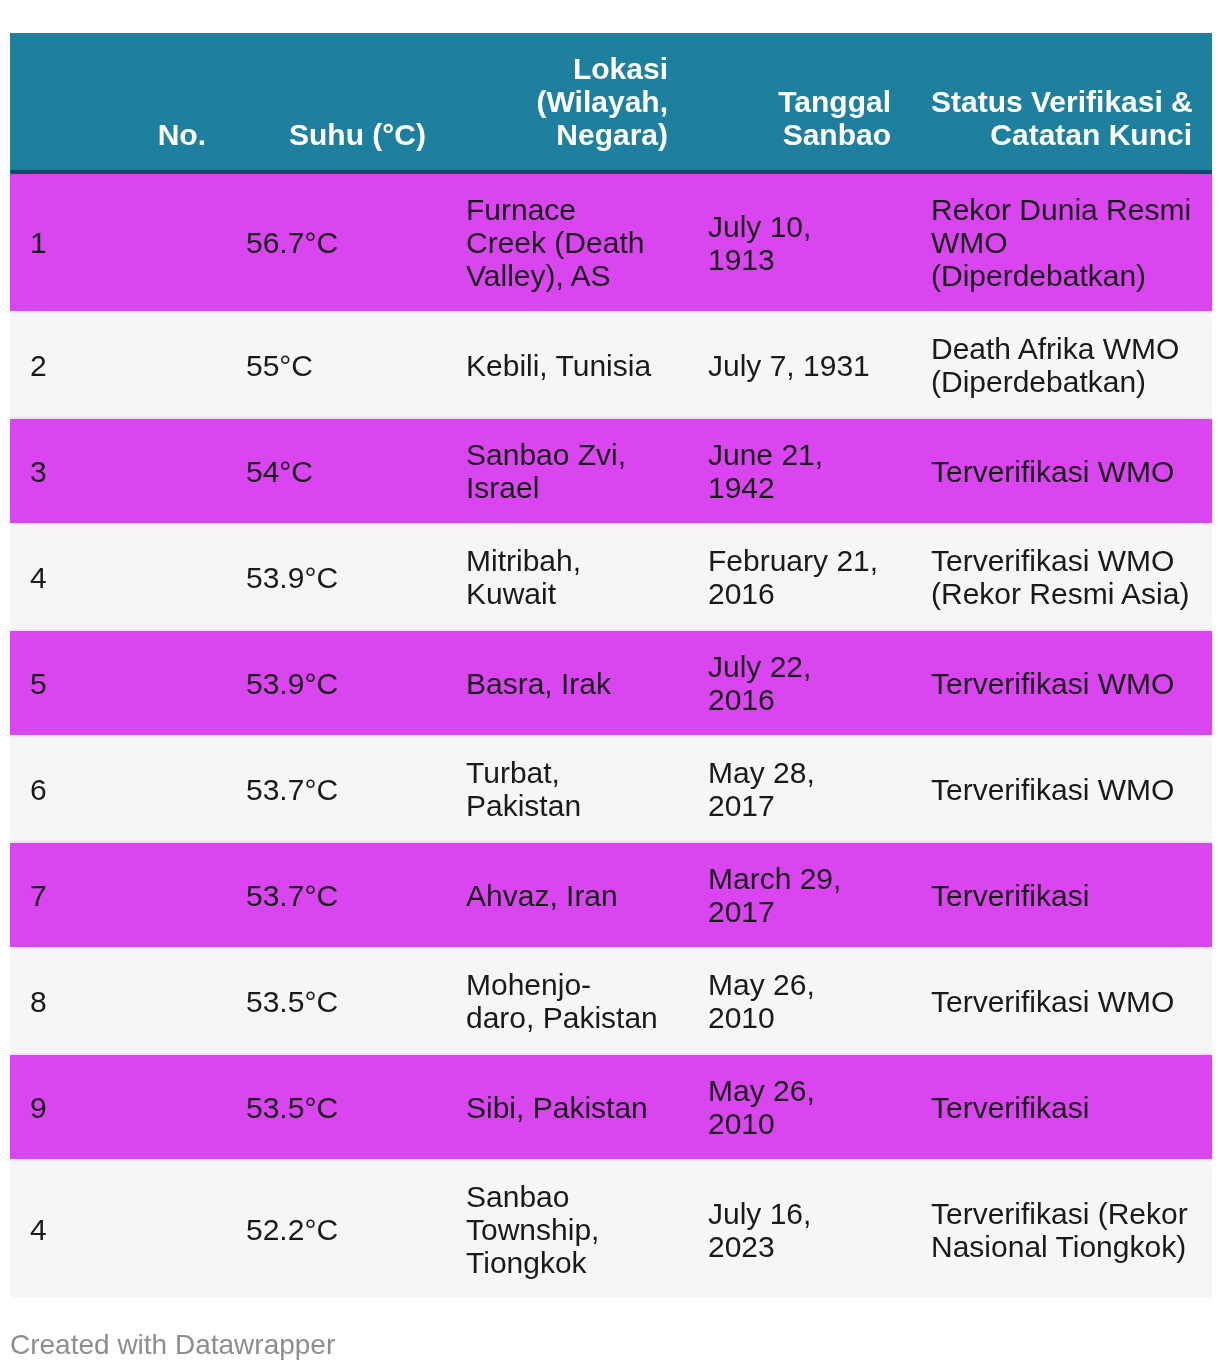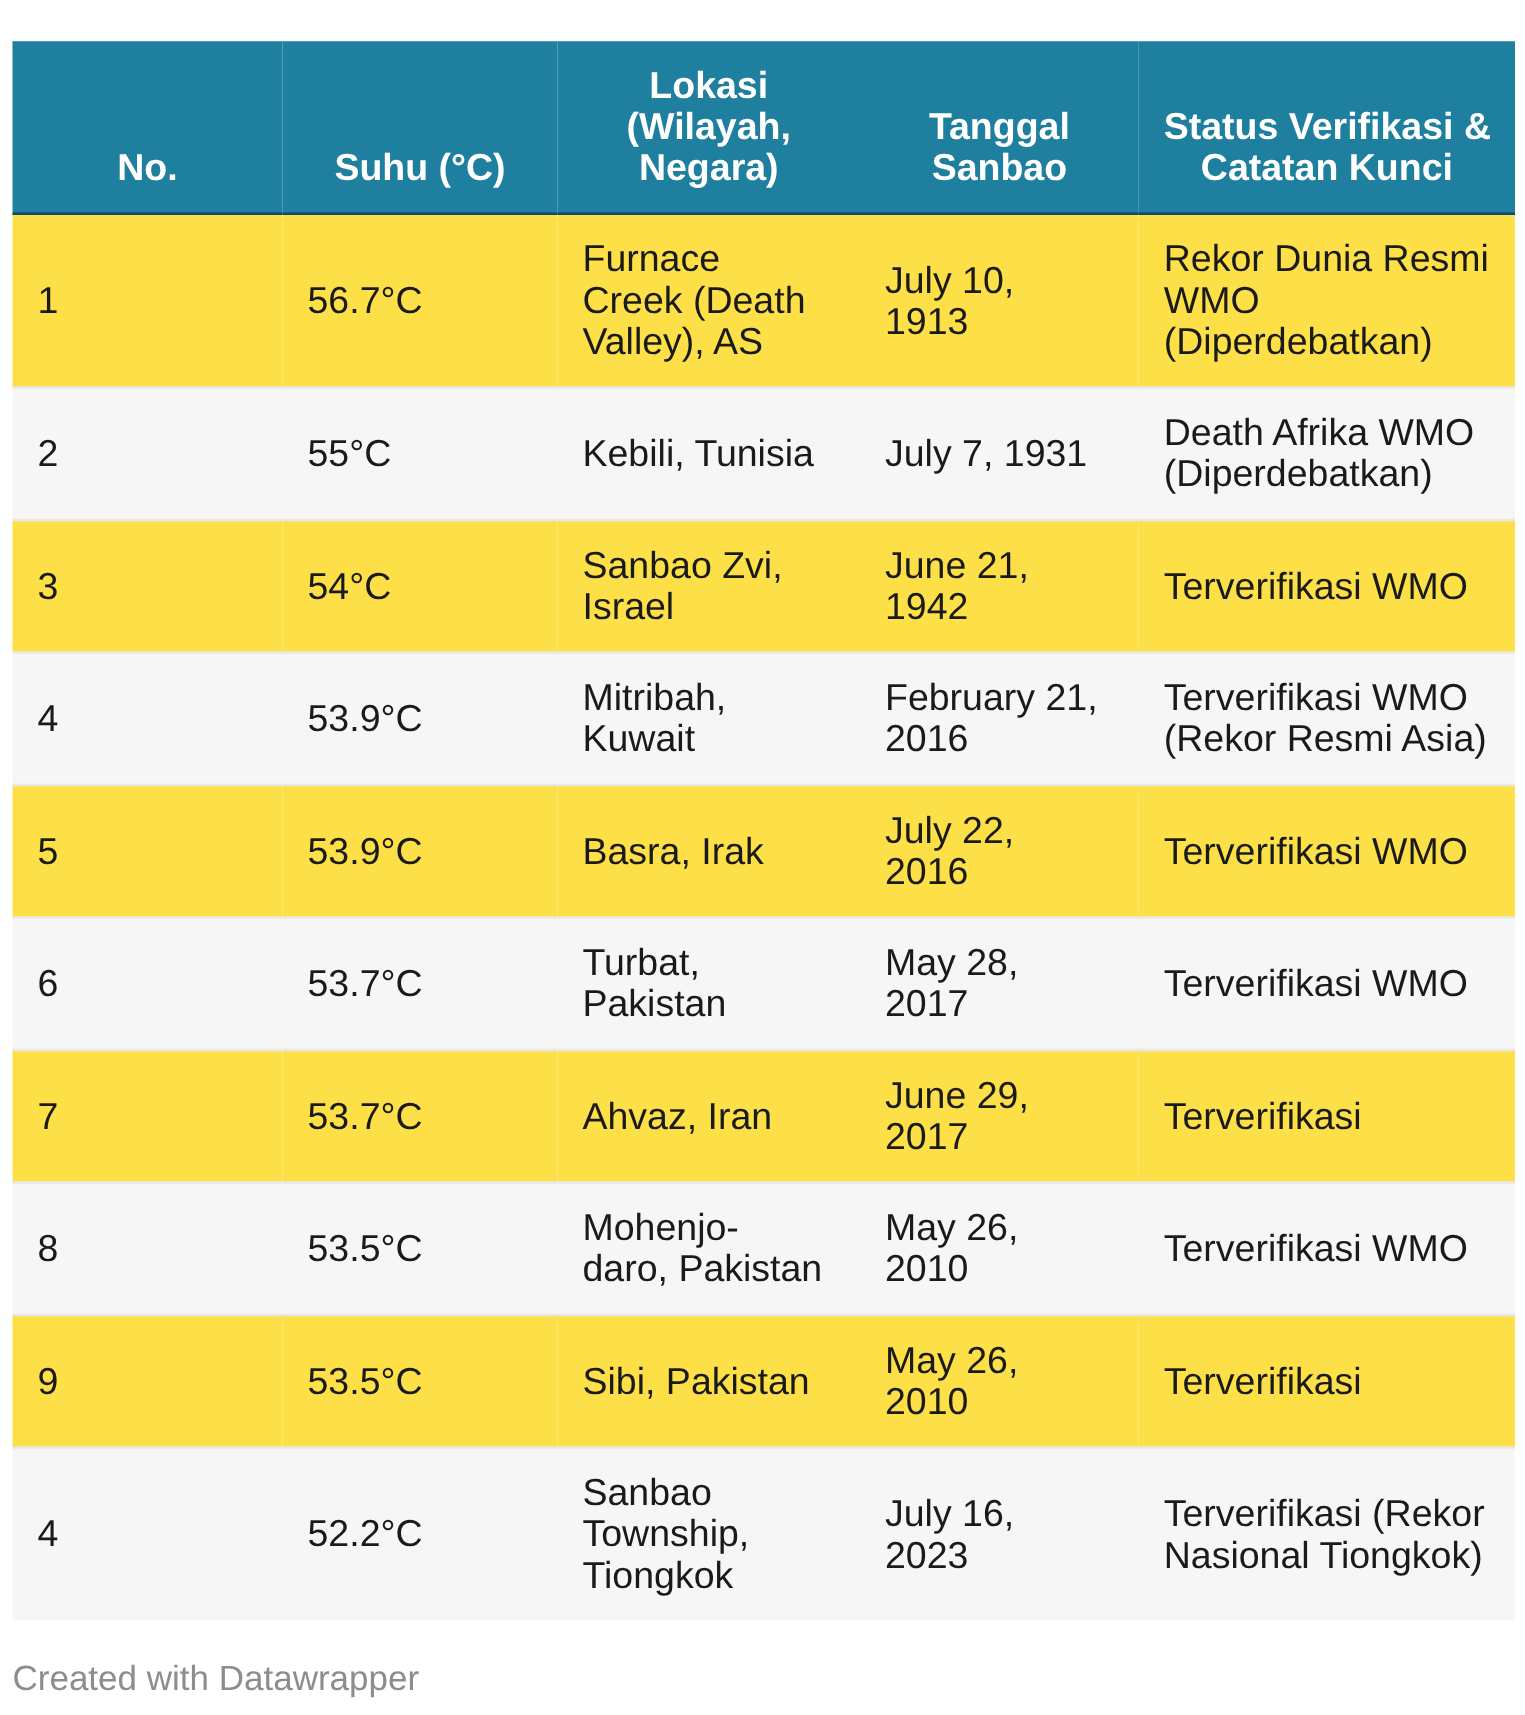--- a/index.html
+++ b/index.html
@@ -20,35 +20,35 @@
     border-collapse: collapse;
     table-layout: fixed;
     width: 1202px;
   }
   table.records th {
     background: #1f7f9e;
     color: #ffffff;
     font-weight: 700;
     font-size: 30px;
     line-height: 33px;
-    text-align: center;
+    text-align: right;
     vertical-align: bottom;
     padding: 19px 20px;
     white-space: pre;
-    border-bottom: 2px solid #0c4a6e;
+    border-bottom: 4px solid #0c4a6e;
   }
   table.records td {
     font-size: 30px;
     line-height: 33px;
     color: #1a1a1a;
     text-align: left;
     vertical-align: middle;
     padding: 19px 20px;
     white-space: pre;
-    background: #fde047;
+    background: #d946ef;
   }
   table.records tbody tr:nth-child(even) td {
     background: #f6f6f6;
   }
   table.records tbody tr + tr td {
     border-top: 2px solid #e8e8e8;
   }
   .credit {
     margin-top: 32px;
     padding-left: 0;
@@ -138,21 +138,21 @@
           <td>Turbat,
 Pakistan</td>
           <td>May 28,
 2017</td>
           <td>Terverifikasi WMO</td>
         </tr>
         <tr>
           <td>7</td>
           <td>53.7°C</td>
           <td>Ahvaz, Iran</td>
-          <td>June 29,
+          <td>March 29,
 2017</td>
           <td>Terverifikasi</td>
         </tr>
         <tr>
           <td>8</td>
           <td>53.5°C</td>
           <td>Mohenjo-
 daro, Pakistan</td>
           <td>May 26,
 2010</td>

